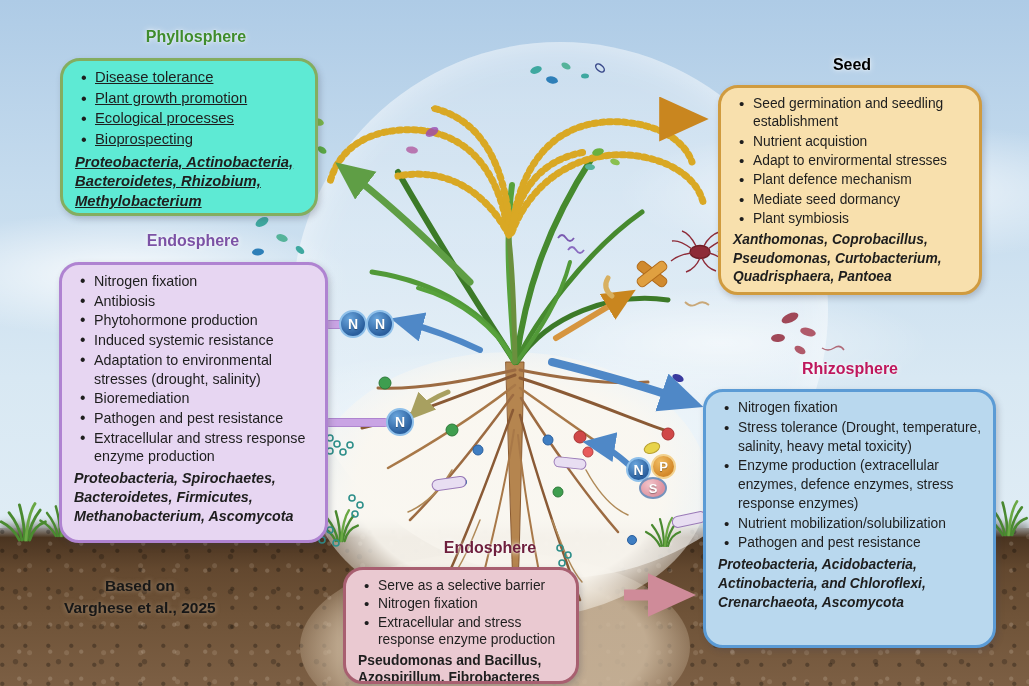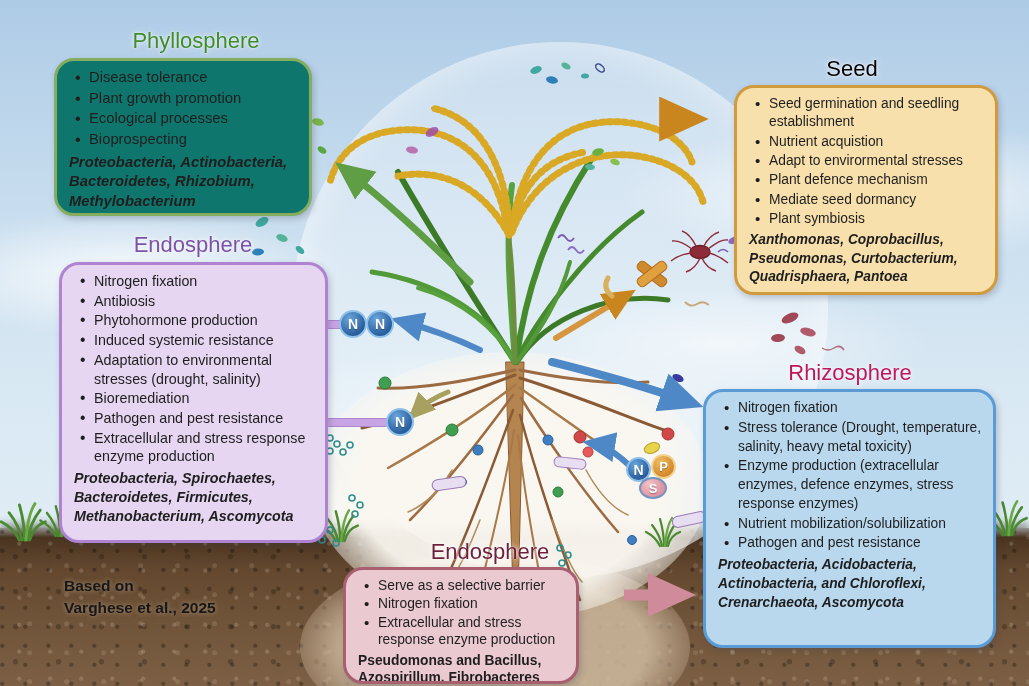--- a/index.html
+++ b/index.html
@@ -26,21 +26,21 @@
   .sand-path{position:absolute;left:300px;top:552px;width:390px;height:190px;border-radius:50%;
     background:radial-gradient(ellipse at 50% 50%, rgba(206,186,160,.85) 0 55%, rgba(206,186,160,0) 80%);}
   .dome{position:absolute;left:292px;top:42px;width:536px;height:536px;border-radius:50%;
     background:radial-gradient(circle at 50% 42%, rgba(255,255,255,.30) 0 52%, rgba(240,246,252,.45) 78%, rgba(215,228,242,.55) 94%, rgba(255,255,255,.12) 100%);
     box-shadow:inset 0 0 40px rgba(255,255,255,.5);}
   .root-glow{position:absolute;left:312px;top:352px;width:396px;height:268px;border-radius:50%;
     background:radial-gradient(ellipse at 50% 50%, rgba(250,247,240,.95) 0 55%, rgba(250,247,240,0) 85%);}
   .art{position:absolute;inset:0;pointer-events:none;}
 
   
-  .box-title{position:absolute;transform:translateX(-50%);font-weight:normal;font-size:22px;white-space:nowrap;
+  .box-title{position:absolute;transform:translateX(-50%);font-weight:bold;font-size:16px;white-space:nowrap;
     text-shadow:0 0 6px rgba(255,255,255,.85),0 0 2px rgba(255,255,255,.8);}
   .info-box{position:absolute;border:3px solid;border-radius:20px;box-sizing:border-box;
     padding:7px 9px 6px 8px;color:#1e1e1e;overflow:hidden;box-shadow:2px 3px 6px rgba(60,60,80,.25);}
   .info-box ul{margin:0;padding:0 0 0 24px;list-style:none;}
   .info-box li{position:relative;margin:0 0 1px 0;}
   .info-box li::before{content:"\2022";position:absolute;left:-14px;top:-1px;font-size:1.1em;}
   .taxa{font-weight:bold;font-style:italic;margin-top:3px;padding-left:4px;}
   .taxa.upright{font-style:normal;}
   .b-phyllo{font-size:14.8px;line-height:1.33;}
   .b-endo{font-size:14.3px;line-height:1.31;}
@@ -50,21 +50,21 @@
 
   
   .node{position:absolute;display:flex;align-items:center;justify-content:center;border-radius:50%;
     color:#fff;font-weight:bold;box-sizing:border-box;text-shadow:0 1px 1px rgba(0,0,0,.35);}
   .node-n{background:radial-gradient(circle at 35% 28%,#6aa6dd,#2a5f9e 70%);border:2px solid #8fc0ea;font-size:14px;}
   .node-p{background:radial-gradient(circle at 35% 28%,#f0bc62,#d4892a 70%);border:2px solid #f2d18e;font-size:13px;}
   .node-s{background:radial-gradient(circle at 35% 28%,#f2c3c9,#dd93a0 70%);border:2px solid #7493bd;font-size:13px;}
   .stub{position:absolute;height:7px;background:#c9a4e4;border:1px solid #ae85cf;border-radius:5px;}
 
   .caption{position:absolute;left:64px;top:575px;font-size:15.5px;font-weight:bold;color:#171717;
-    line-height:1.4;text-shadow:0 0 5px rgba(210,190,165,.6);}
+    line-height:1.4;text-shadow:0 0 5px rgba(210,190,165,.6);text-align:center;}
 </style>
 </head>
 <body>
 
 <div class="stage">
   <div class="sky"></div>
   <div class="soil"></div>
   <div class="sand-path"></div>
   <div class="dome"></div>
   <div class="root-glow"></div>
@@ -296,21 +296,21 @@
       <span>N</span>
     </div>
   <div class="node node-p" style="left:651px;top:454px;width:25px;height:25px;z-index:2;">
       <span>P</span>
     </div>
   <div class="node node-s" style="left:639px;top:477px;width:28px;height:22px;z-index:4;">
       <span>S</span>
     </div>
 
   <div class="box-title" style="left: 196px; top: 28px; color: rgb(63, 140, 45);">Phyllosphere</div>
-  <div class="info-box b-phyllo" style="left: 54px; top: 58px; width: 258px; height: 158px; background: #0f766e; border-color: rgb(132, 173, 96);">
+  <div class="info-box b-phyllo" style="left: 60px; top: 58px; width: 258px; height: 158px; background: #5eead4; border-color: rgb(132, 173, 96); text-decoration: underline;">
     <ul>
         <li>Disease tolerance</li>
         <li>Plant growth promotion</li>
         <li>Ecological processes</li>
         <li>Bioprospecting</li>
       </ul>
     <div class="taxa">Proteobacteria, Actinobacteria, Bacteroidetes, Rhizobium, Methylobacterium</div>
   </div>
 
   <div class="box-title" style="left: 193px; top: 232px; color: rgb(123, 82, 165);">Endosphere</div>
@@ -322,21 +322,21 @@
         <li>Induced systemic resistance</li>
         <li>Adaptation to environmental stresses (drought, salinity)</li>
         <li>Bioremediation</li>
         <li>Pathogen and pest resistance</li>
         <li>Extracellular and stress response enzyme production</li>
       </ul>
     <div class="taxa">Proteobacteria, Spirochaetes, Bacteroidetes, Firmicutes, Methanobacterium, Ascomycota</div>
   </div>
 
   <div class="box-title" style="left: 852px; top: 56px; color: #000000;">Seed</div>
-  <div class="info-box b-seed" style="left: 734px; top: 85px; width: 264px; height: 210px; background: rgb(248, 224, 173); border-color: rgb(208, 155, 63);">
+  <div class="info-box b-seed" style="left: 718px; top: 85px; width: 264px; height: 210px; background: rgb(248, 224, 173); border-color: rgb(208, 155, 63);">
     <ul>
         <li>Seed germination and seedling establishment</li>
         <li>Nutrient acquistion</li>
         <li>Adapt to envirormental stresses</li>
         <li>Plant defence mechanism</li>
         <li>Mediate seed dormancy</li>
         <li>Plant symbiosis</li>
       </ul>
     <div class="taxa">Xanthomonas, Coprobacillus, Pseudomonas, Curtobacterium, Quadrisphaera, Pantoea</div>
   </div>

